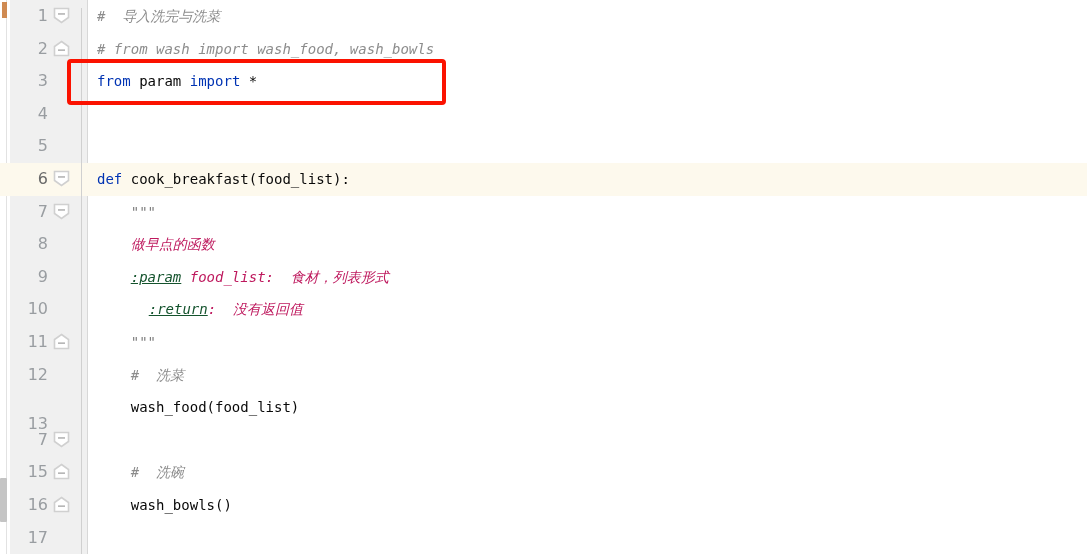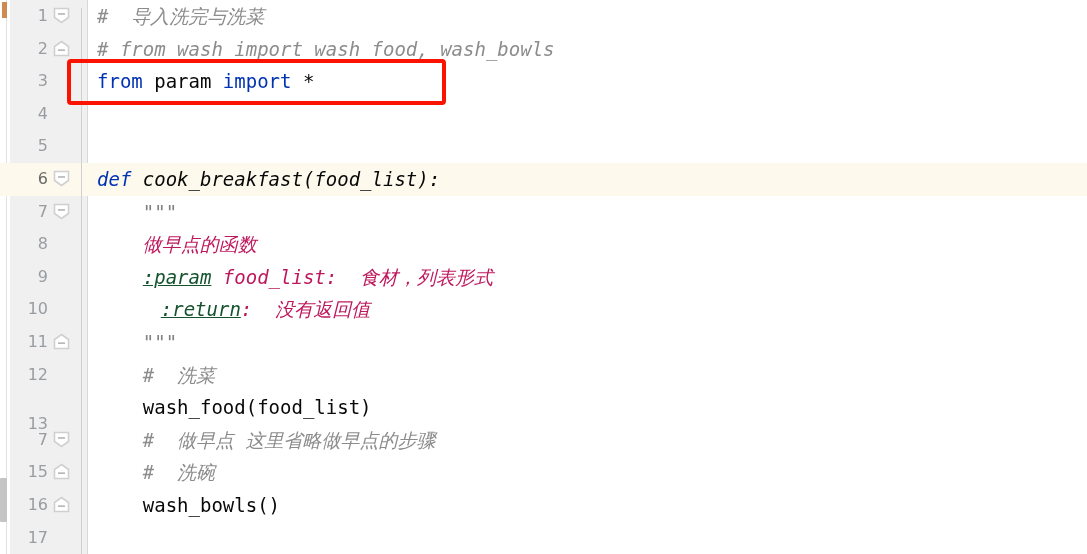--- a/index.html
+++ b/index.html
@@ -102,21 +102,21 @@
     overflow: hidden;
   }
 
   .row {
     position: absolute;
     left: 0;
     width: 805px;
     height: 32.6px;
     white-space: pre;
     font-family: "DejaVu Sans Mono", "Liberation Mono", monospace;
-    font-size: 19px;
+    font-size: 14px;
     line-height: 32.6px;
     color: #080808;
   }
   .row .txt { padding-left: 9px; display: inline-block; }
 
   .row.highlight { background: #fdf9ed; }
 
   
   .kw      { color: #0033b3; }
   .plain   { color: #080808; }
@@ -232,29 +232,29 @@
           <rect x="5" y="9.4" width="7" height="1.5" fill="#b0b0b0"></rect>
         </svg>
       </div>
     </div>
   <div id="layer-code">
       <div class="row" style="top: 0px; left: 88px;"><span class="txt"><span class="comment"># </span><span class="comment"> 导入洗完与洗菜</span></span></div>
       <div class="row" style="top: 32.6px; left: 88px;"><span class="txt"><span class="comment"># from wash import wash_food, wash_bowls</span></span></div>
       <div class="row" style="top: 65.2px; left: 88px;"><span class="txt"><span class="kw">from</span><span class="plain"> param </span><span class="kw">import</span><span class="plain"> *</span></span></div>
       <div class="row" style="top: 97.8px; left: 88px;"><span class="txt"></span></div>
       <div class="row" style="top: 130.4px; left: 88px;"><span class="txt"></span></div>
-      <div class="row highlight" style="top: 163px; left: 88px; font-style: italic;"><span class="txt"><span class="kw">def</span><span class="plain"> cook_breakfast(food_list):</span></span></div>
+      <div class="row highlight" style="top: 163px; left: 88px;"><span class="txt"><span class="kw">def</span><span class="plain"> cook_breakfast(food_list):</span></span></div>
       <div class="row" style="top: 195.6px; left: 88px;"><span class="txt"><span class="plain">    </span><span class="quotes">"""</span></span></div>
       <div class="row" style="top: 228.2px; left: 88px;"><span class="txt"><span class="plain">    </span><span class="docstr">做早点的函数</span></span></div>
       <div class="row" style="top: 260.8px; left: 88px;"><span class="txt"><span class="plain">    </span><span class="doctag">:param</span><span class="docstr"> food_list:  食材，列表形式</span></span></div>
       <div class="row" style="top: 293.4px; left: 96px; margin-left: 10px;"><span class="txt"><span class="plain">    </span><span class="doctag">:return</span><span class="docstr">:  没有返回值</span></span></div>
       <div class="row" style="top: 326px; left: 88px;"><span class="txt"><span class="plain">    </span><span class="quotes">"""</span></span></div>
       <div class="row" style="top: 358.6px; left: 88px;"><span class="txt"><span class="plain">    </span><span class="comment">#  洗菜</span></span></div>
       <div class="row" style="top: 391.2px; left: 88px;"><span class="txt"><span class="plain">    wash_food(food_list)</span></span></div>
-      <div class="row" style="top: 423.8px; left: 88px;"><span class="txt"><span class="plain">    </span><span class="comment">#  做早点 这里省略做早点的步骤</span></span></div>
+      <div class="row" style="top: 423.8px; left: 88px;"><span class="txt"><span class="plain">    </span></span></div>
       <div class="row" style="top: 456.4px; left: 88px;"><span class="txt"><span class="plain">    </span><span class="comment">#  洗碗</span></span></div>
       <div class="row" style="top: 489px; left: 88px;"><span class="txt"><span class="plain">    wash_bowls()</span></span></div>
       <div class="row" style="top: 521.6px; left: 88px;"><span class="txt"></span></div>
     </div>
 
   <div class="redbox" style="left:67px; top:59px; width:379px; height:46px;"></div>
 
 </div>
 
 </body></html>

